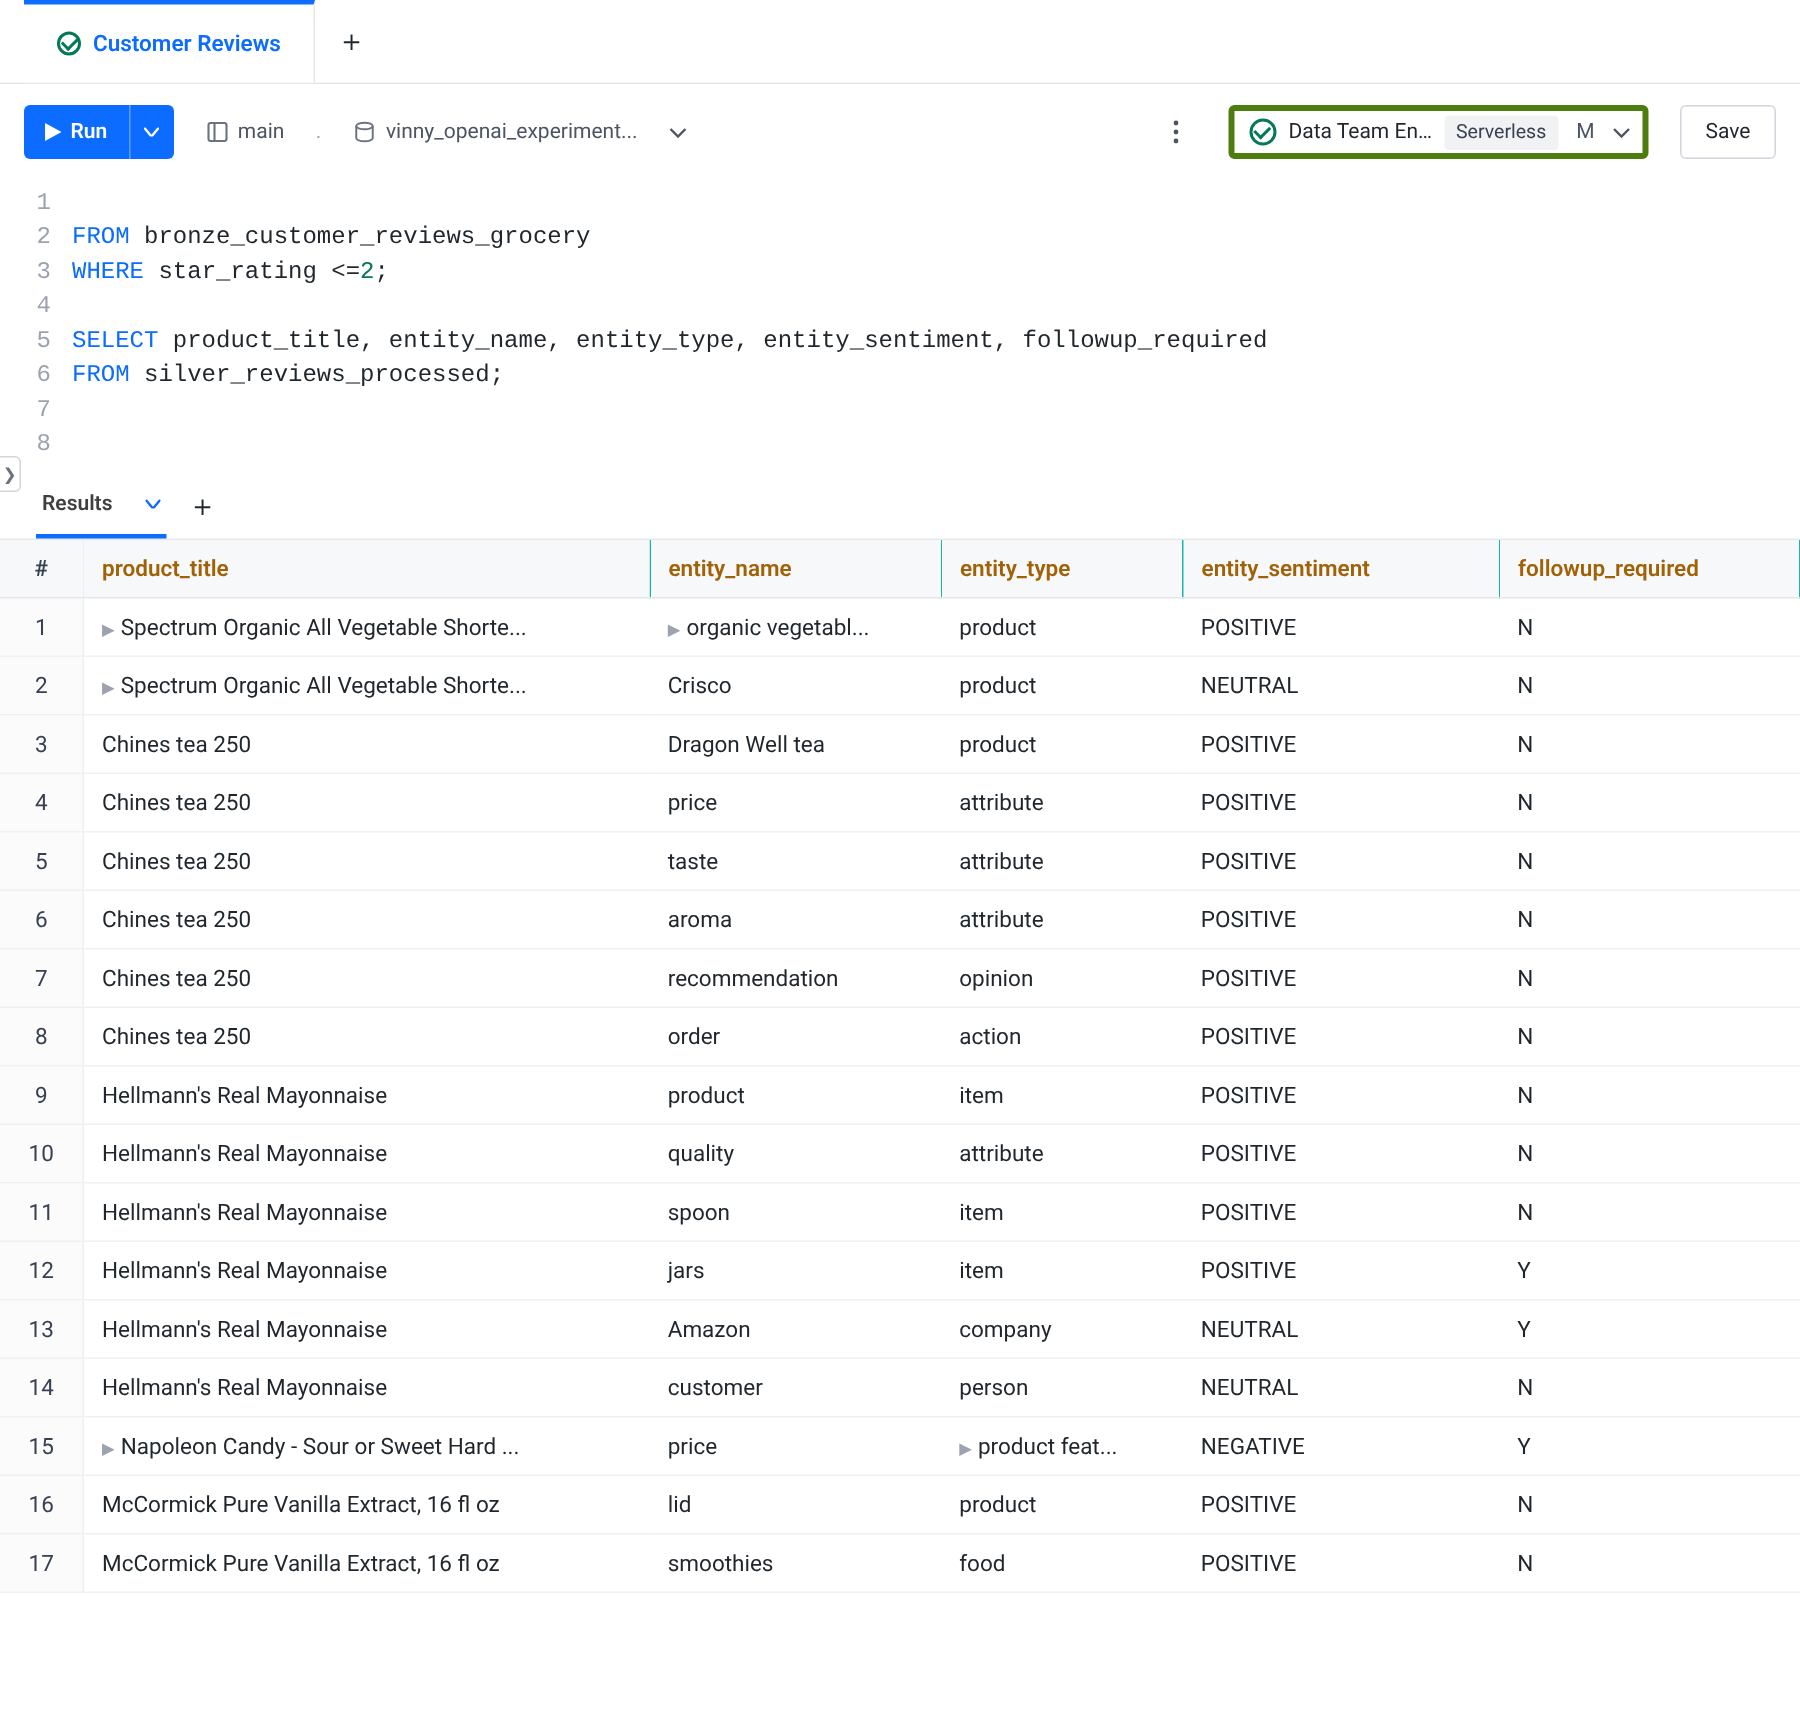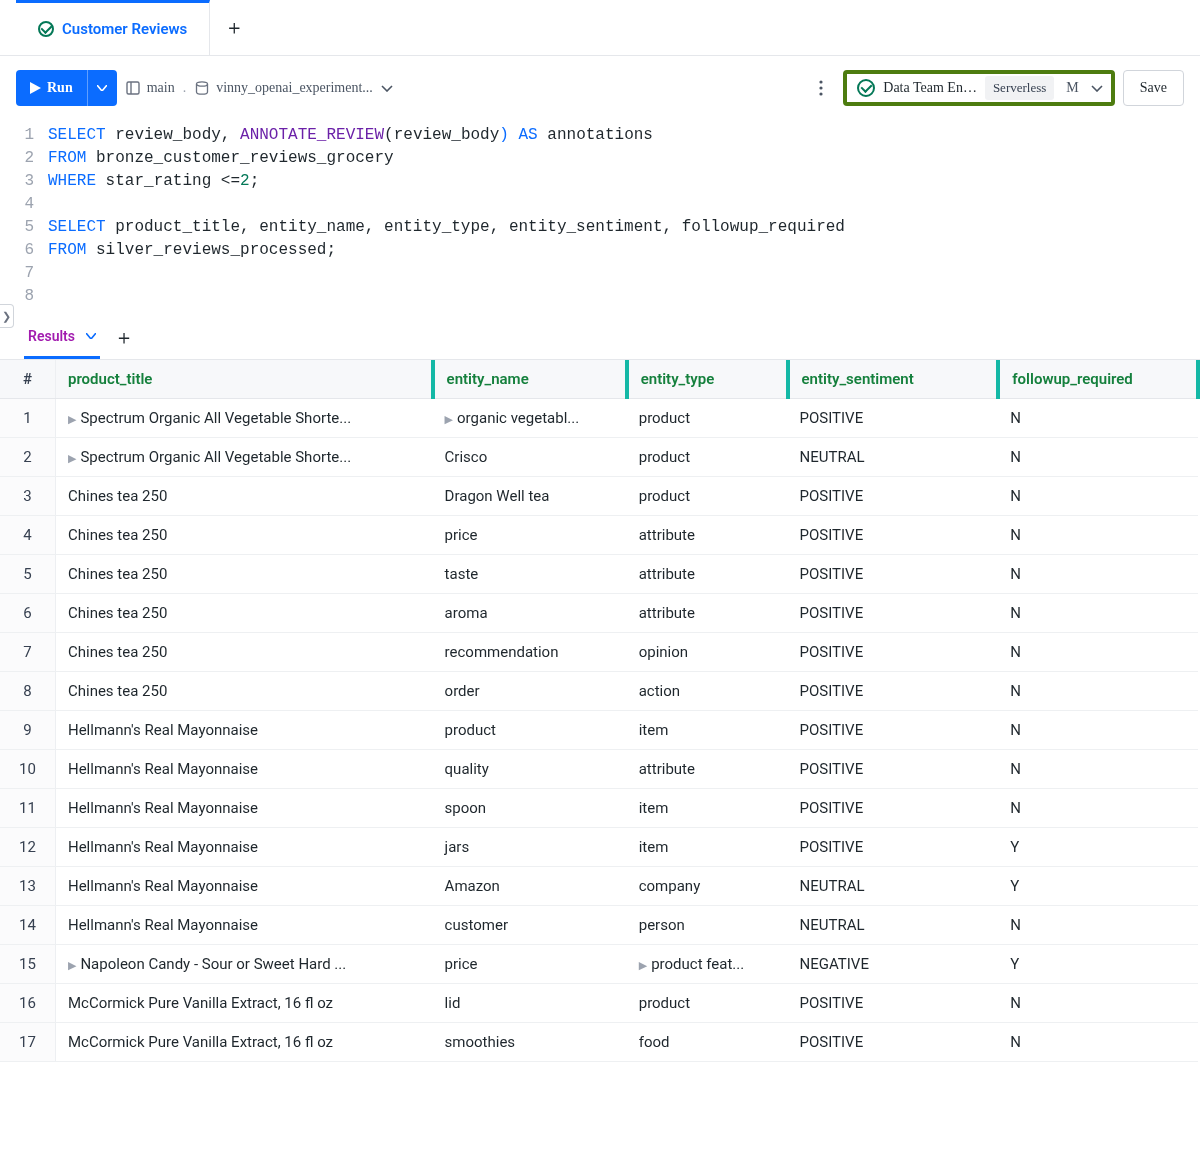--- a/index.html
+++ b/index.html
@@ -8,21 +8,21 @@
 
   
   .tabs-row { display: flex; align-items: stretch; border-bottom: 1px solid #e5e7eb; height: 56px; padding-left: 16px; }
   .tab { display: flex; align-items: center; gap: 8px; padding: 13px 22px; border-top: 3px solid transparent; cursor: pointer; font-size: 15px; border-right: 1px solid #e5e7eb; }
   .tab.active { border-top-color: #0b6cff; color: #0b6cff; font-weight: 600; background: #fff; border-right: 1px solid #e5e7eb; }
   .tab .check { width: 16px; height: 16px; border-radius: 50%; border: 2px solid #047857; display: inline-flex; align-items: center; justify-content: center; }
   .tab .check::after { content: ""; width: 5px; height: 8px; border: solid #047857; border-width: 0 2px 2px 0; transform: rotate(45deg); margin-top: -2px; }
   .tab-add { display: flex; align-items: center; justify-content: center; width: 48px; cursor: pointer; font-size: 20px; color: #1f272d; }
 
   
-  .toolbar { display: flex; align-items: center; gap: 8px; padding: 14px 16px; font-family: Liberation Serif, serif; }
+  .toolbar { display: flex; align-items: center; gap: 21px; padding: 14px 16px; }
   .run-btn { display: flex; align-items: stretch; background: #0b6cff; color: #fff; border-radius: 4px; overflow: hidden; height: 36px; }
   .run-main { display: flex; align-items: center; gap: 6px; padding: 0 14px; cursor: pointer; font-weight: 600; }
   .run-caret { width: 30px; display: flex; align-items: center; justify-content: center; border-left: 1px solid rgba(255,255,255,0.35); cursor: pointer; }
   .crumb { display: flex; align-items: flex-end; gap: 6px; color: #4b5563; cursor: pointer; }
   .crumb svg { flex: none; }
   .crumb-sep { color: #9ca3af; }
   .crumb-drop { color: #4b5563; cursor: pointer; }
   .spacer { flex: 1; }
   .kebab { width: 28px; height: 28px; display:flex; align-items:center; justify-content:center; cursor:pointer; color:#4b5563; }
   .cluster { display: flex; align-items: center; gap: 8px; border: 4px solid #4d7c0f; border-radius: 4px; height: 36px; padding: 0 8px 0 10px; cursor: pointer; }
@@ -36,28 +36,28 @@
   .editor { font-family: "SFMono-Regular", Consolas, "Liberation Mono", Menlo, monospace; font-size: 16px; line-height: 23px; padding: 4px 0 8px 0; }
   .editor .row { display:flex; }
   .editor .ln { width: 48px; text-align: right; color: #9ca3af; padding-right: 14px; user-select:none; }
   .tok-kw { color: #0b6cff; }
   .tok-fn { color: #6b21a8; }
   .tok-num { color: #047857; }
   .editor .code { white-space: pre; }
 
   
   .results-strip { display:flex; align-items:center; gap: 14px; border-bottom: 1px solid #e5e7eb; padding-left: 24px; height: 44px; position:relative; }
-  .results-tab { display:flex; align-items:center; gap:11px; color:#a21caf; font-weight:600; height:100%; border-bottom: 3px solid #0b6cff; cursor:pointer; padding: 0 4px; }
+  .results-tab { display:flex; align-items:center; gap:22px; color:#404040; font-weight:600; height:100%; border-bottom: 3px solid #0b6cff; cursor:pointer; padding: 0 4px; }
   .results-add { font-size: 20px; color:#1f272d; cursor:pointer; }
   .side-toggle { position:absolute; left:0; top:-12px; width:14px; height:24px; border:1px solid #d1d5db; border-left:none; border-radius: 0 4px 4px 0; background:#fff; display:flex; align-items:center; justify-content:center; color:#6b7280; cursor:pointer; font-size:11px; }
 
   
   .grid { width: 100%; border-collapse: collapse; table-layout: fixed; }
   .grid th, .grid td { text-align: left; padding: 10px 12px; border-bottom: 1px solid #eef0f2; font-size: 15px; white-space: nowrap; overflow: hidden; text-overflow: ellipsis; }
-  .grid thead th { background: #f7f8fa; font-weight: 600; color:#15803d; position: sticky; top:0; border-bottom: 1px solid #e5e7eb; border-right: 4px solid #14b8a6; }
+  .grid thead th { background: #f7f8fa; font-weight: 600; color:#a16207; position: sticky; top:0; border-bottom: 1px solid #e5e7eb; border-right: 1px solid #14b8a6; }
   .grid .col-idx { width: 50px; text-align:center; background:#fbfbfc; color:#374151; border-right:1px solid #edeff2; }
   .grid thead .col-idx { background:#f7f8fa; }
   .trunc-caret { color:#9ca3af; margin-right:4px; font-size: 11px; }
   .col-1 { width: 340px; }
   .col-2 { width: 175px; }
   .col-3 { width: 145px; }
   .col-4 { width: 190px; }
   .col-5 { width: 180px; }
 </style>
 </head>
@@ -130,21 +130,20 @@
     </div>
 
     <div class="save-btn">
       <span>Save</span>
     </div>
   </div>
 
   <div class="editor" id="editor">
       <div class="row">
         <div class="ln">1</div>
-        <div class="code"><span class="tok-kw">SELECT</span><span> review_body, </span><span class="tok-fn">ANNOTATE_REVIEW</span><span>(</span><span>review_body</span><span class="tok-kw">)</span><span> </span><span class="tok-kw">AS</span><span> annotations</span></div>
       </div>
       <div class="row">
         <div class="ln">2</div>
         <div class="code"><span class="tok-kw">FROM</span><span> bronze_customer_reviews_grocery</span></div>
       </div>
       <div class="row">
         <div class="ln">3</div>
         <div class="code"><span class="tok-kw">WHERE</span><span> star_rating &lt;=</span><span class="tok-num">2</span><span>;</span></div>
       </div>
       <div class="row">

